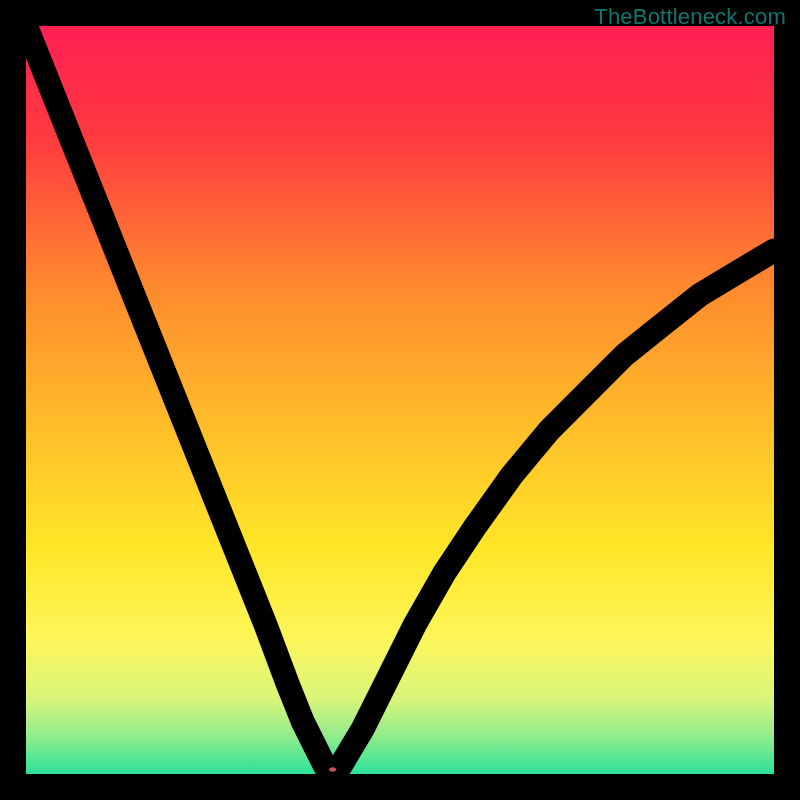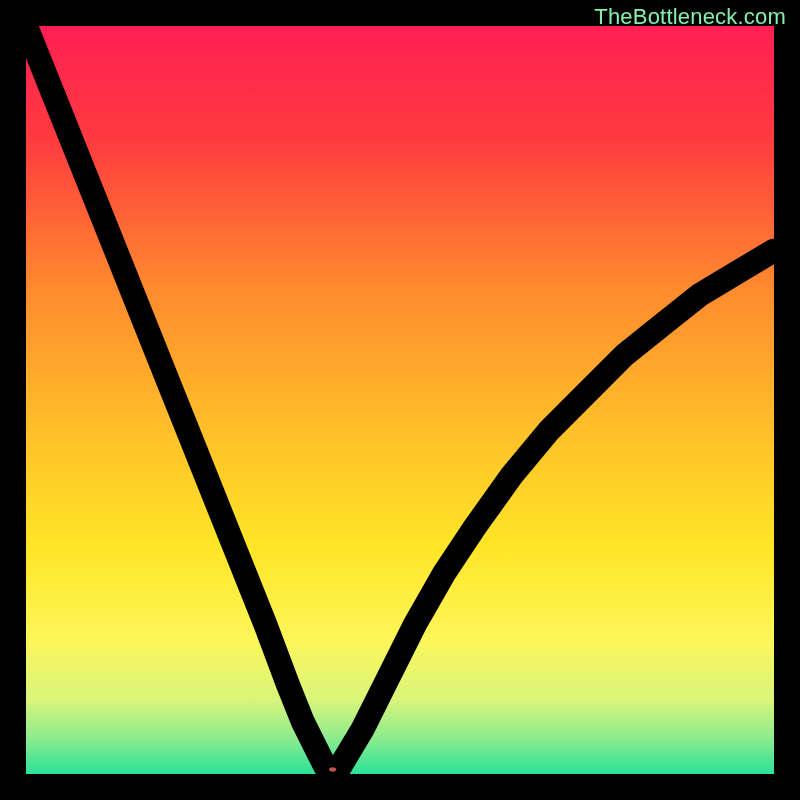--- a/index.html
+++ b/index.html
@@ -14,21 +14,21 @@
   .frame {
     position: relative;
     width: 800px;
     height: 800px;
     background: #000;
   }
   .watermark {
     position: absolute;
     top: 4px;
     right: 14px;
-    color: #86efac;
+    color: #0f766e;
     font-size: 22px;
     font-weight: 500;
     letter-spacing: 0.2px;
     z-index: 5;
   }
   .plot {
     position: absolute;
     left: 26px;
     top: 26px;
     width: 748px;

